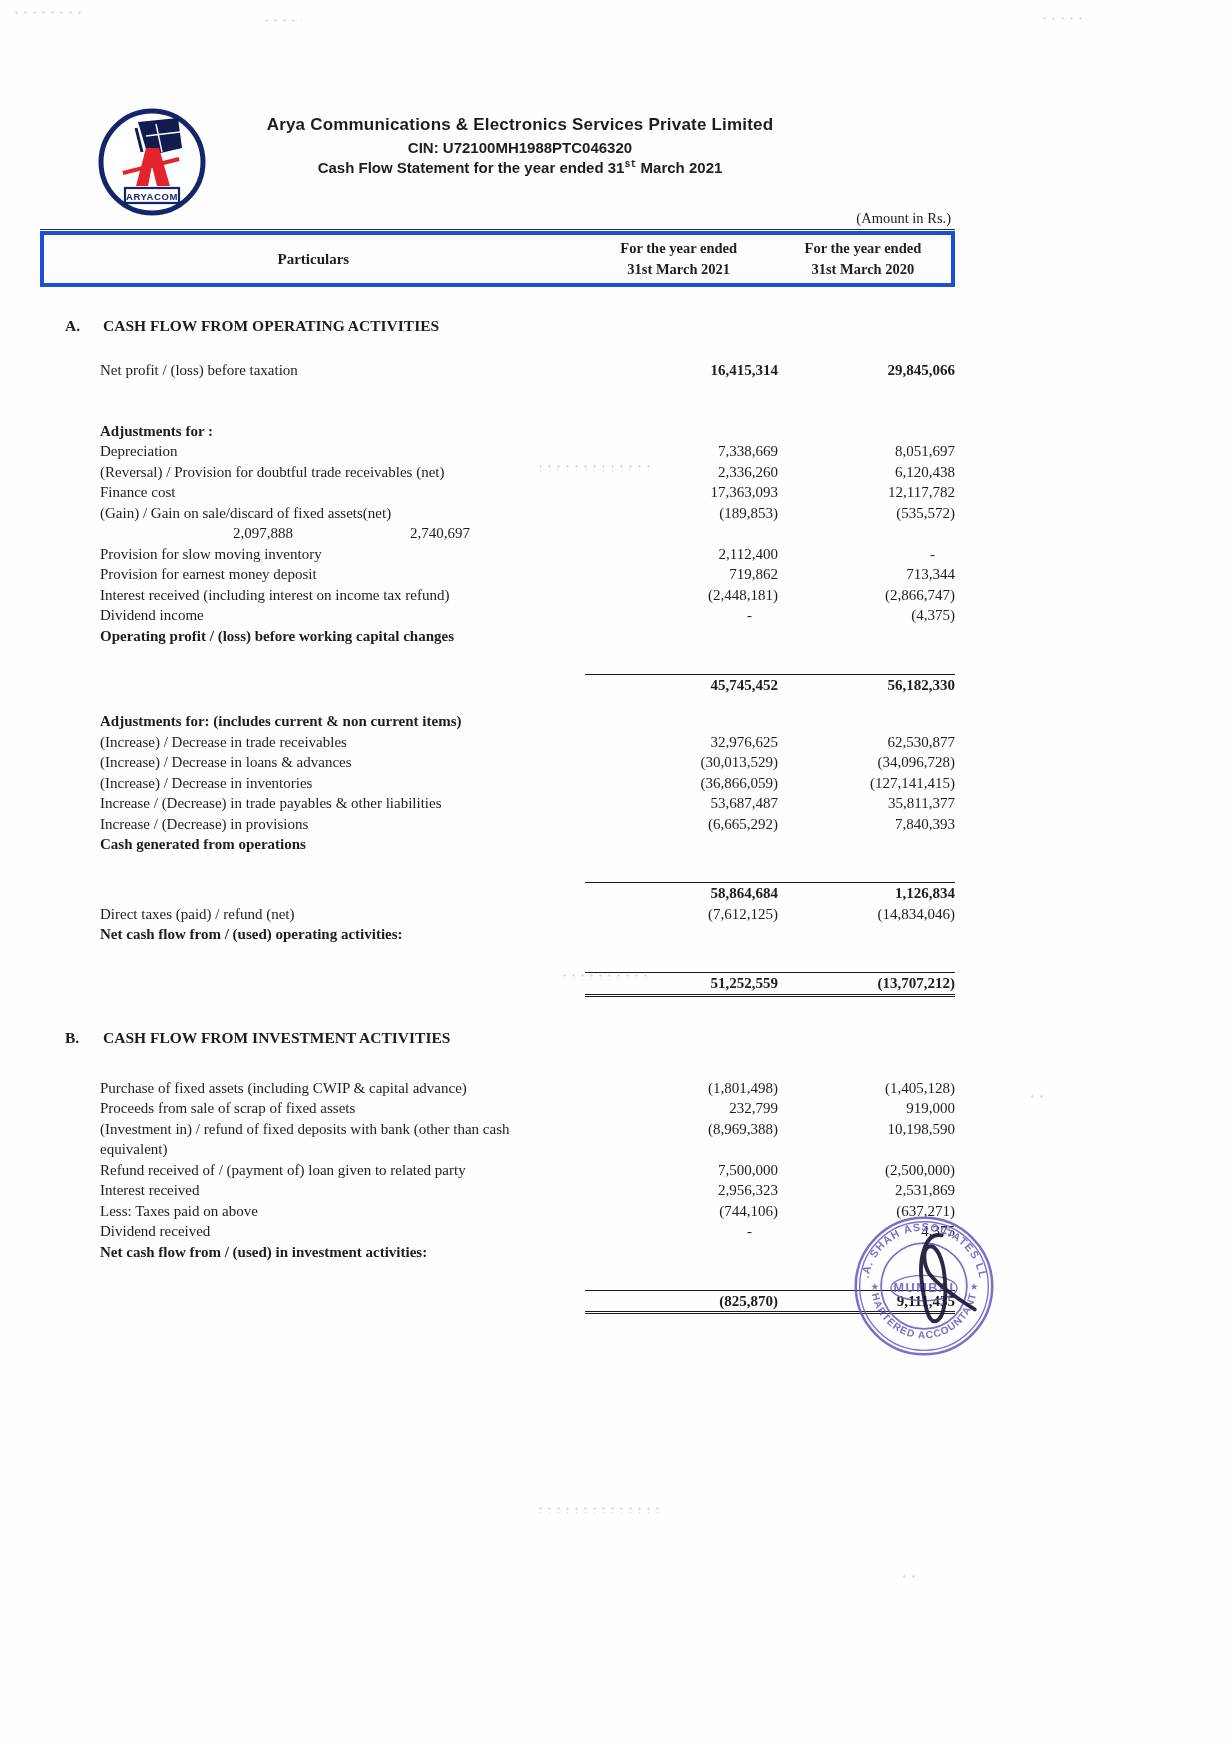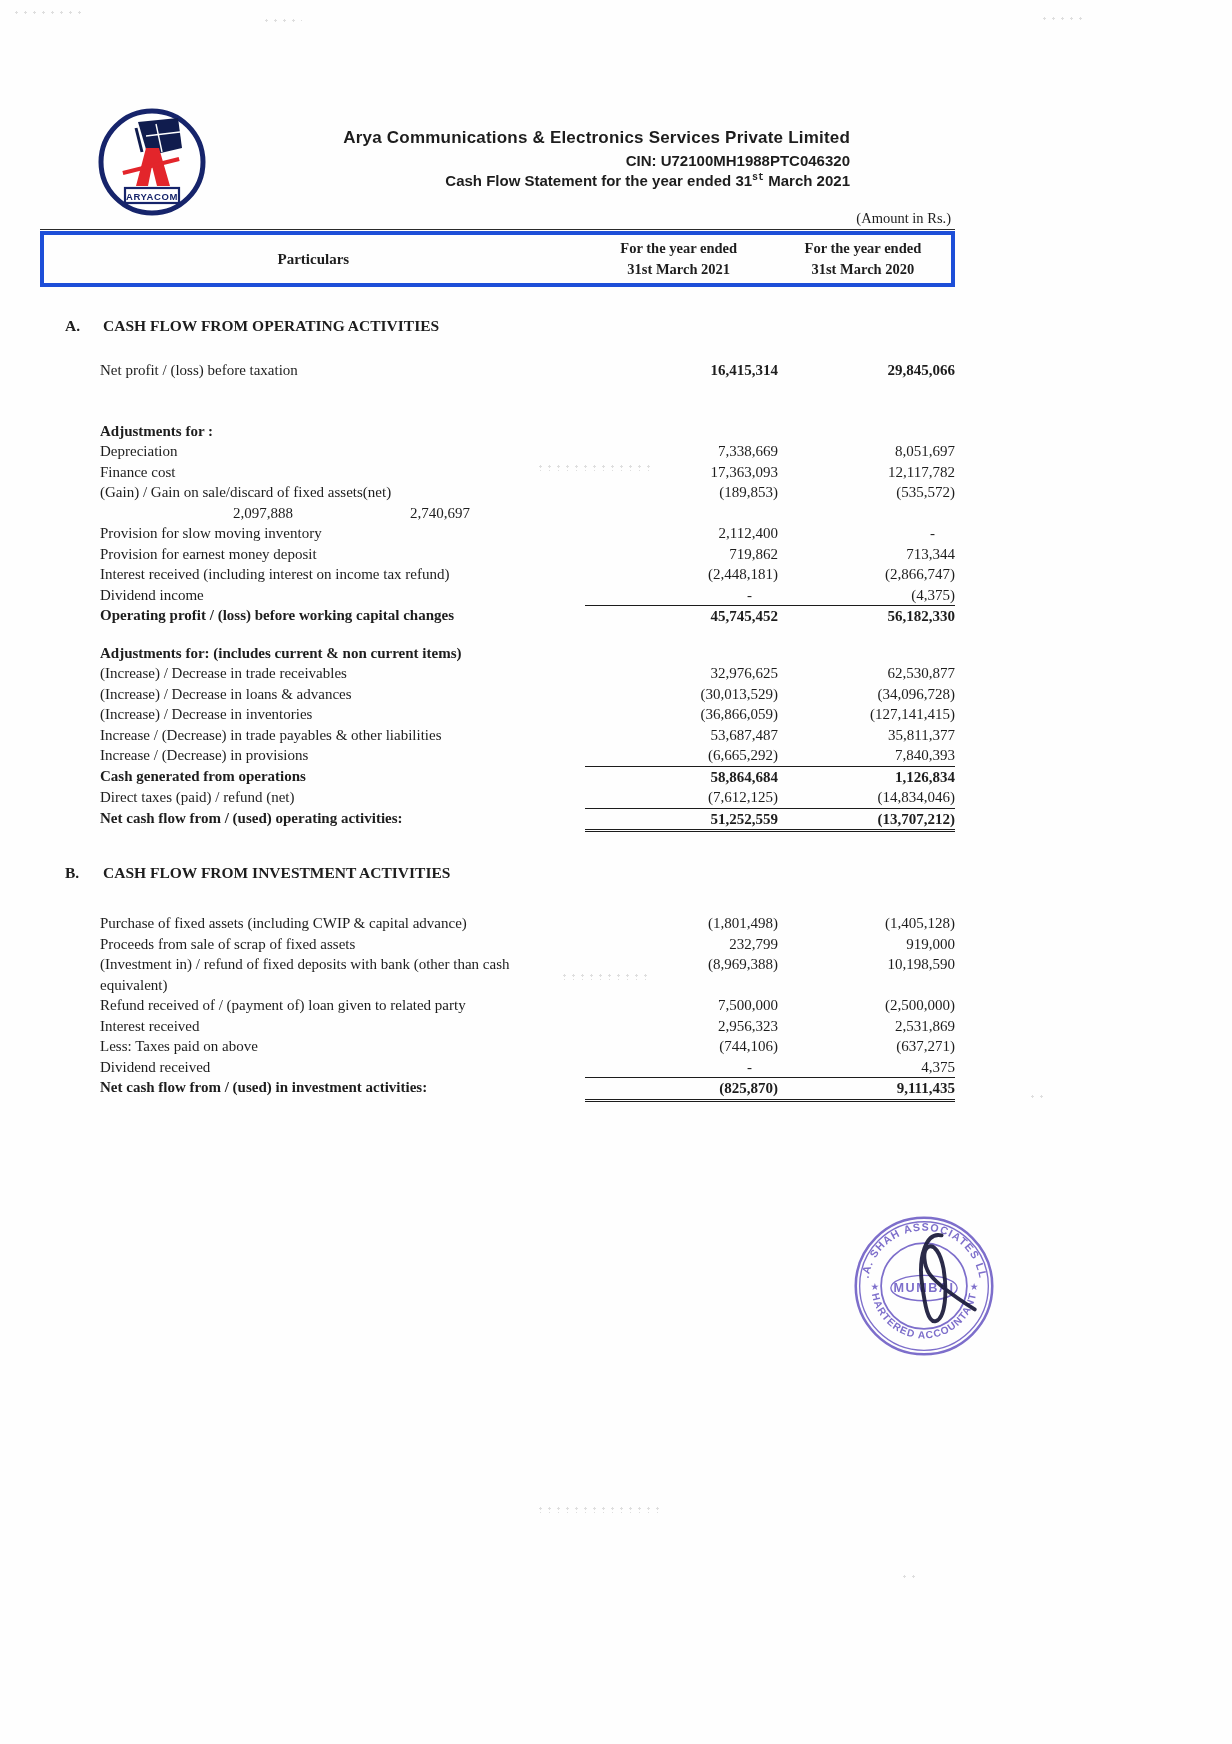--- a/index.html
+++ b/index.html
@@ -7,21 +7,21 @@
     position:relative;
     width:1232px;height:1744px;
     margin:0 auto;
     background:#fefefe;
     font-family:"Liberation Sans", sans-serif;
     color:#1d1d1d;
     overflow:hidden;
   }
   
   .logo{position:absolute;left:96px;top:106px;width:112px;height:112px;}
-  .doc-header{position:absolute;left:190px;top:128px;width:660px;text-align:right;}
+  .doc-header{position:absolute;left:190px;top:115px;width:660px;text-align:center;}
   .company-name{font-size:17px;font-weight:bold;letter-spacing:.2px;}
   .cin-line{font-size:15px;font-weight:bold;margin-top:4px;}
   .stmt-line{font-size:15px;font-weight:bold;margin-top:3px;}
   .stmt-line sup{font-size:10px;font-family:Liberation Mono, monospace;}
   
   .content{position:absolute;left:40px;top:210px;width:915px;font-family:Liberation Serif, serif;}
   .amount-note{font-size:14.5px;text-align:right;padding-right:4px;padding-bottom:2px;
     border-bottom:1.5px solid #2a2a2a;}
   .head-box{display:flex;border:4px solid #1d4ed8;margin-top:1px;height:48px;align-items:center;}
   .hb-part{width:541px;text-align:center;font-weight:bold;font-size:15px;}
@@ -33,21 +33,21 @@
   .row{display:flex;align-items:flex-start;padding-left:60px;font-size:15px;line-height:20.5px;}
   .row .lbl{flex:1;padding-right:10px;}
   .row.wrap .lbl{max-width:500px;}
   .nums{display:flex;width:370px;flex-shrink:0;}
   .c1{width:193px;text-align:right;}
   .c2{width:177px;text-align:right;}
   .dash1 .c1{padding-right:26px;box-sizing:border-box;}
   .dash2 .c2{padding-right:20px;box-sizing:border-box;}
   .group{font-weight:bold;}
   .total{font-weight:bold;}
-  .total .nums{border-top:1.5px solid #1c1c1c;}
+  .total .nums{border-top:1.5px solid #1c1c1c;margin-top:48px;}
   .final .nums{border-bottom:3.5px double #1c1c1c;}
   .mt16{margin-top:16px}.mt24{margin-top:24px}
   .mt28{margin-top:28px}.mt30{margin-top:30px}.mt40{margin-top:40px}
   
   .stamp{position:absolute;left:846px;top:1208px;width:156px;height:162px;}
   
   .artifact{position:absolute;opacity:.28;
     background-image:radial-gradient(circle, #8a8a8a 1px, transparent 1.4px);
     background-size:9px 5px;}
   .a1{left:12px;top:10px;width:70px;height:6px;}
@@ -122,20 +122,27 @@
           <div class="c1"></div>
           <div class="c2"></div>
         </div>
     </div>
 
     <div class="row">
       <div class="lbl">Depreciation</div>
       <div class="nums">
           <div class="c1">7,338,669</div>
           <div class="c2">8,051,697</div>
+        </div>
+    </div>
+    <div class="row">
+      <div class="lbl">(Reversal) / Provision for doubtful trade receivables (net)</div>
+      <div class="nums">
+          <div class="c1">2,336,260</div>
+          <div class="c2">6,120,438</div>
         </div>
     </div>
     <div class="row">
       <div class="lbl">Finance cost</div>
       <div class="nums">
           <div class="c1">17,363,093</div>
           <div class="c2">12,117,782</div>
         </div>
     </div>
     <div class="row">

